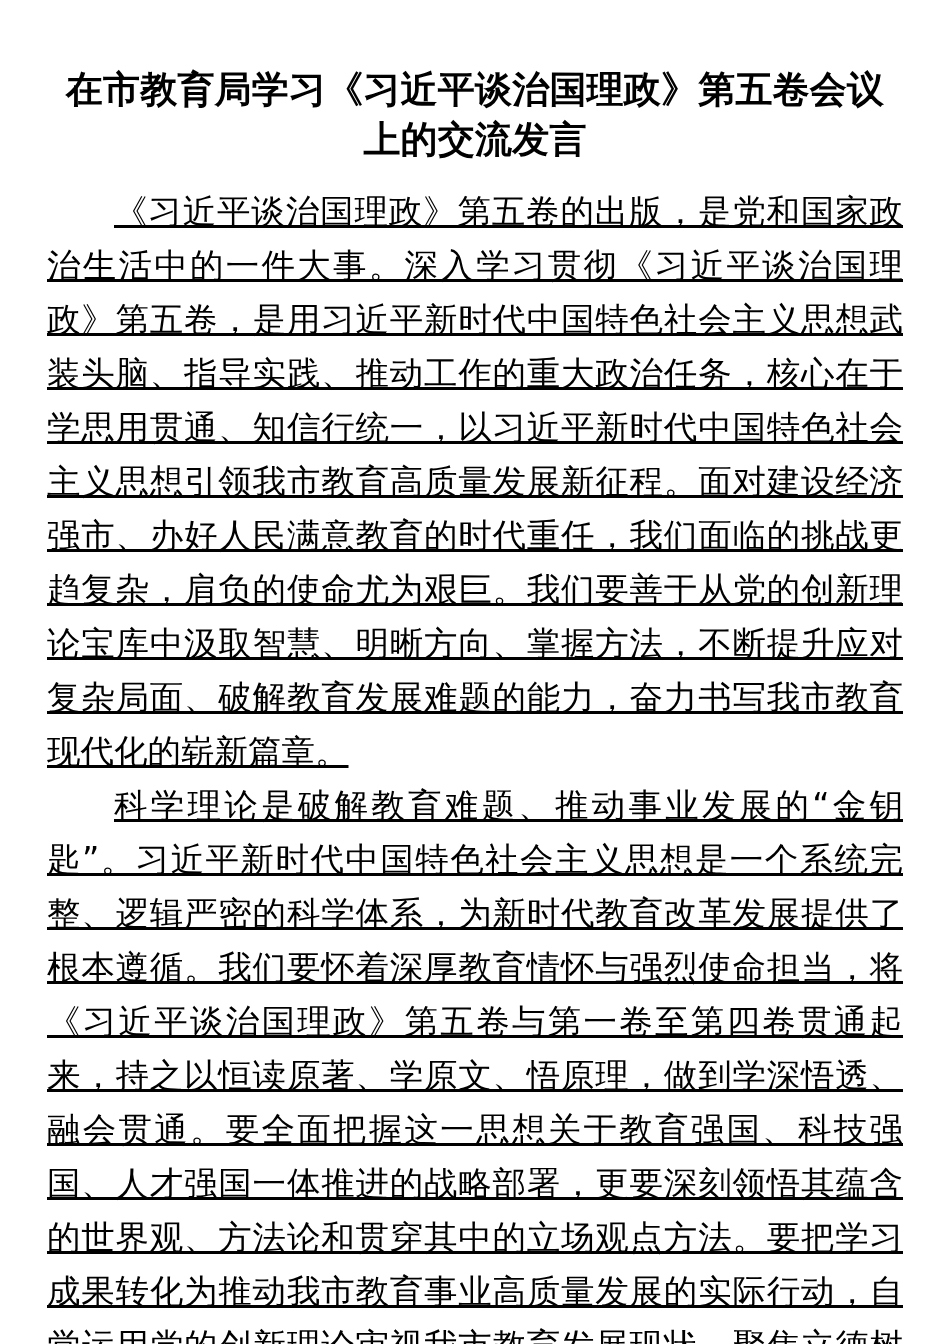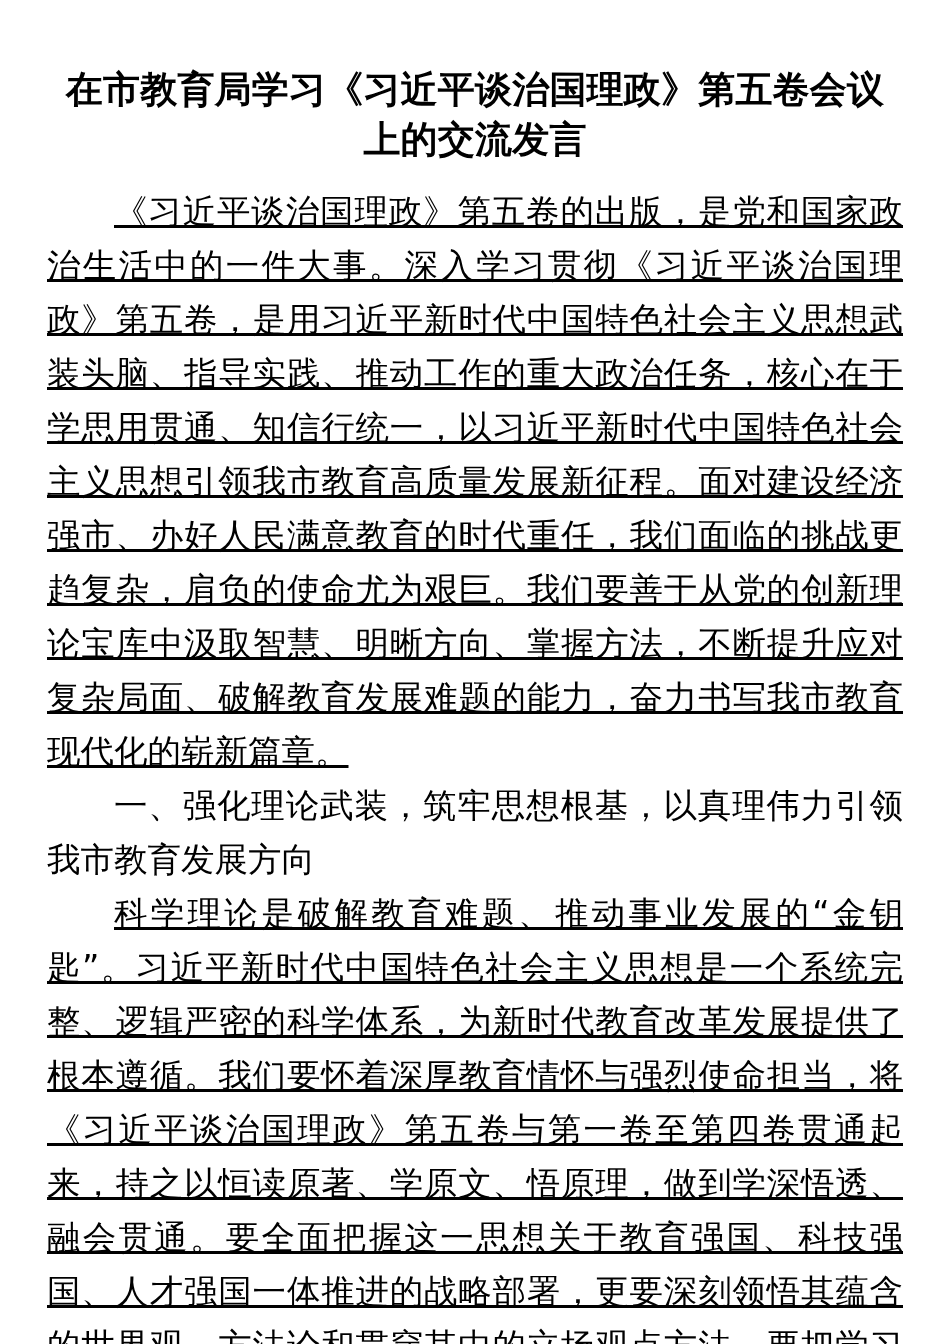--- a/index.html
+++ b/index.html
@@ -68,19 +68,18 @@
 <body>
 
 <div class="page">
 
   <h1 class="doc-title">在市教育局学习《习近平谈治国理政》第五卷会议上的交流发言</h1>
 
   <div class="body-block">
 
     <p class="para">《习近平谈治国理政》第五卷的出版，是党和国家政治生活中的一件大事。深入学习贯彻《习近平谈治国理政》第五卷，是用习近平新时代中国特色社会主义思想武装头脑、指导实践、推动工作的重大政治任务，核心在于学思用贯通、知信行统一，以习近平新时代中国特色社会主义思想引领我市教育高质量发展新征程。面对建设经济强市、办好人民满意教育的时代重任，我们面临的挑战更趋复杂，肩负的使命尤为艰巨。我们要善于从党的创新理论宝库中汲取智慧、明晰方向、掌握方法，不断提升应对复杂局面、破解教育发展难题的能力，奋力书写我市教育现代化的崭新篇章。</p>
 
-    <p class="heading">一、强化理论武装，筑牢思想根基，以真理伟力引领我市教育发展方向</p>
 
     <p class="para">科学理论是破解教育难题、推动事业发展的“金钥匙”。习近平新时代中国特色社会主义思想是一个系统完整、逻辑严密的科学体系，为新时代教育改革发展提供了根本遵循。我们要怀着深厚教育情怀与强烈使命担当，将《习近平谈治国理政》第五卷与第一卷至第四卷贯通起来，持之以恒读原著、学原文、悟原理，做到学深悟透、融会贯通。要全面把握这一思想关于教育强国、科技强国、人才强国一体推进的战略部署，更要深刻领悟其蕴含的世界观、方法论和贯穿其中的立场观点方法。要把学习成果转化为推动我市教育事业高质量发展的实际行动，自觉运用党的创新理论审视我市教育发展现状，聚焦立德树人根本任务、深化教育综合改革、促进优质均衡发展等重大课题，将学习成果切实转化为推动我市教育高质量发展的清晰思路、有效举措和实际能力，使各项工作更具时代性、规律性</p>
 
   </div>
 
 </div>
 
 </body></html>

